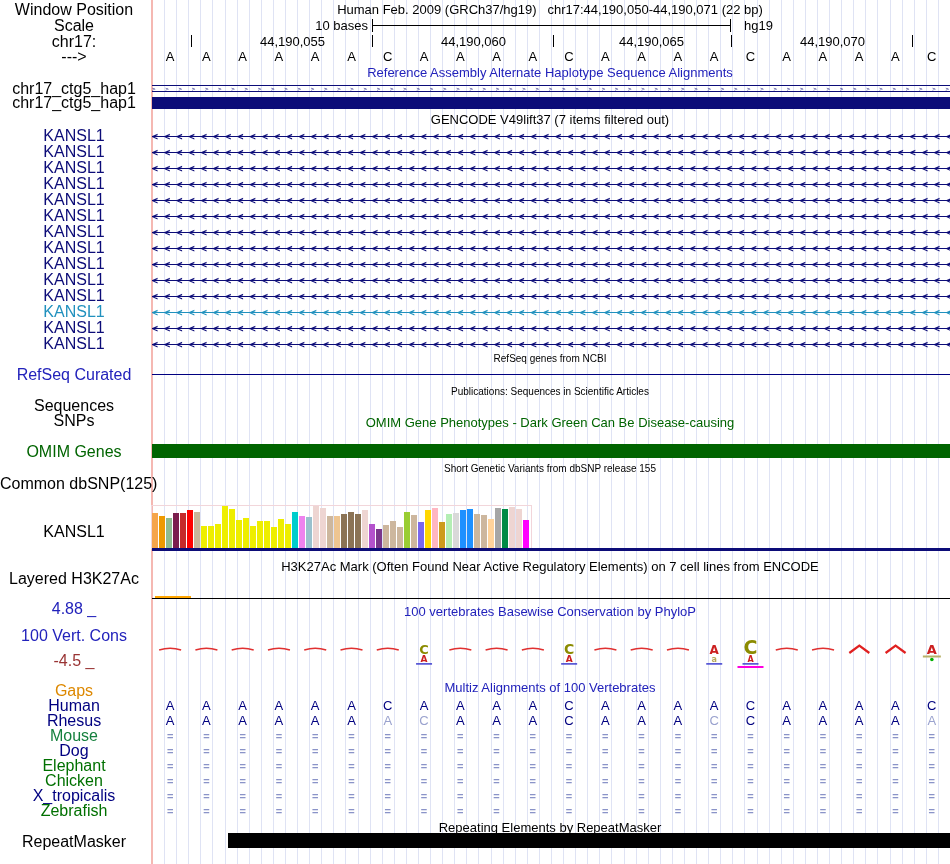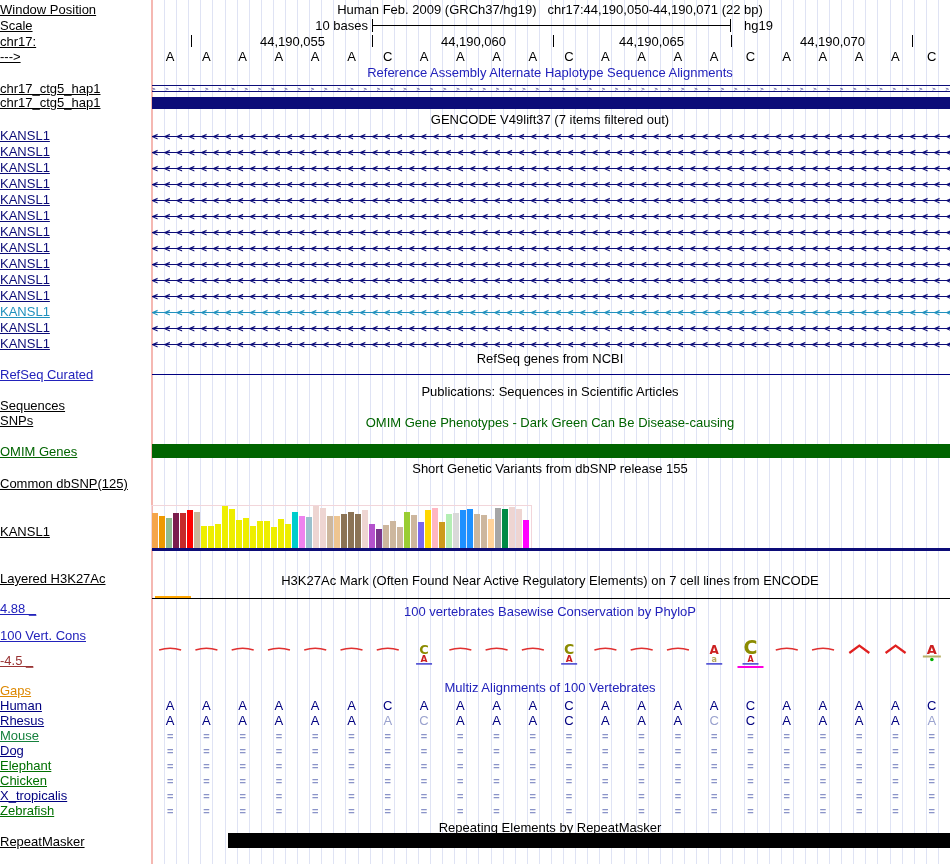--- a/index.html
+++ b/index.html
@@ -1,23 +1,23 @@
 <!DOCTYPE html>
 <html><head>
 <meta charset="utf-8">
 <style>
   html,body{margin:0;padding:0;background:#fff;}
   #browser{position:relative;width:950px;height:864px;background:#fff;overflow:hidden;
            font-family:"Liberation Sans",sans-serif;font-size:13px;color:#000;}
   .abs{position:absolute;}
-  .lbl{position:absolute;left:0;width:148px;text-align:left;height:13px;line-height:13px;
-       white-space:nowrap;font-size:13px;text-decoration:underline;}
+  .lbl{position:absolute;left:0;width:148px;text-align:center;height:13px;line-height:13px;
+       white-space:nowrap;font-size:16px;}
   .title{position:absolute;left:152px;width:796px;text-align:center;height:13px;line-height:13px;
          white-space:pre;font-size:13px;}
-  .small{font-size:13px;}
+  .small{font-size:10px;}
   .c-blue{color:#2222BB}
   .c-green{color:#006400}
   .c-darkred{color:#993333}
   .grid{position:absolute;left:152px;top:0;width:798px;height:864px;
         background:repeating-linear-gradient(to right,#DFE3F4 0 1px,transparent 1px 12.0909px);}
   .salmon{position:absolute;left:151px;top:0;width:2px;height:864px;background:#F5B8B2;}
   .cells{position:absolute;left:152px;width:798px;height:14px;display:flex;}
   .cells span{flex:1;text-align:center;font-size:13px;line-height:14px;}
   .tick{position:absolute;top:0;width:1px;height:12px;background:#000;}
   .ticklabel{position:absolute;top:0;width:110px;height:13px;line-height:13px;text-align:left;}
@@ -174,21 +174,21 @@
       <div class="bar" style="height: 33px; background: rgb(205, 183, 158);"></div>
       <div class="bar" style="height: 29px; background: rgb(255, 211, 155);"></div>
       <div class="bar" style="height: 40px; background: rgb(166, 166, 166);"></div>
       <div class="bar" style="height: 39px; background: rgb(0, 139, 69);"></div>
       <div class="bar" style="height: 41px; background: rgb(238, 213, 210);"></div>
       <div class="bar" style="height: 39px; background: rgb(238, 213, 210);"></div>
       <div class="bar" style="height: 28px; background: rgb(255, 0, 255);"></div>
     </div>
   <div class="gtexbase"></div>
 
-  <div class="title" style="top:574px">H3K27Ac Mark (Often Found Near Active Regulatory Elements) on 7 cell lines from ENCODE</div>
+  <div class="title" style="top:560px">H3K27Ac Mark (Often Found Near Active Regulatory Elements) on 7 cell lines from ENCODE</div>
   <div class="lbl" style="top:572px">Layered H3K27Ac</div>
   <div class="h3kline"></div>
   <div class="h3korange"></div>
 
   <div class="lbl c-blue" style="top:602px">4.88 _</div>
   <div class="title c-blue" style="top:605px">100 vertebrates Basewise Conservation by PhyloP</div>
   <div class="lbl c-blue" style="top:629px">100 Vert. Cons</div>
   <div class="lbl c-darkred" style="top:654px">-4.5 _</div>
 
   <div class="title c-blue" style="top:681px">Multiz Alignments of 100 Vertebrates</div>

